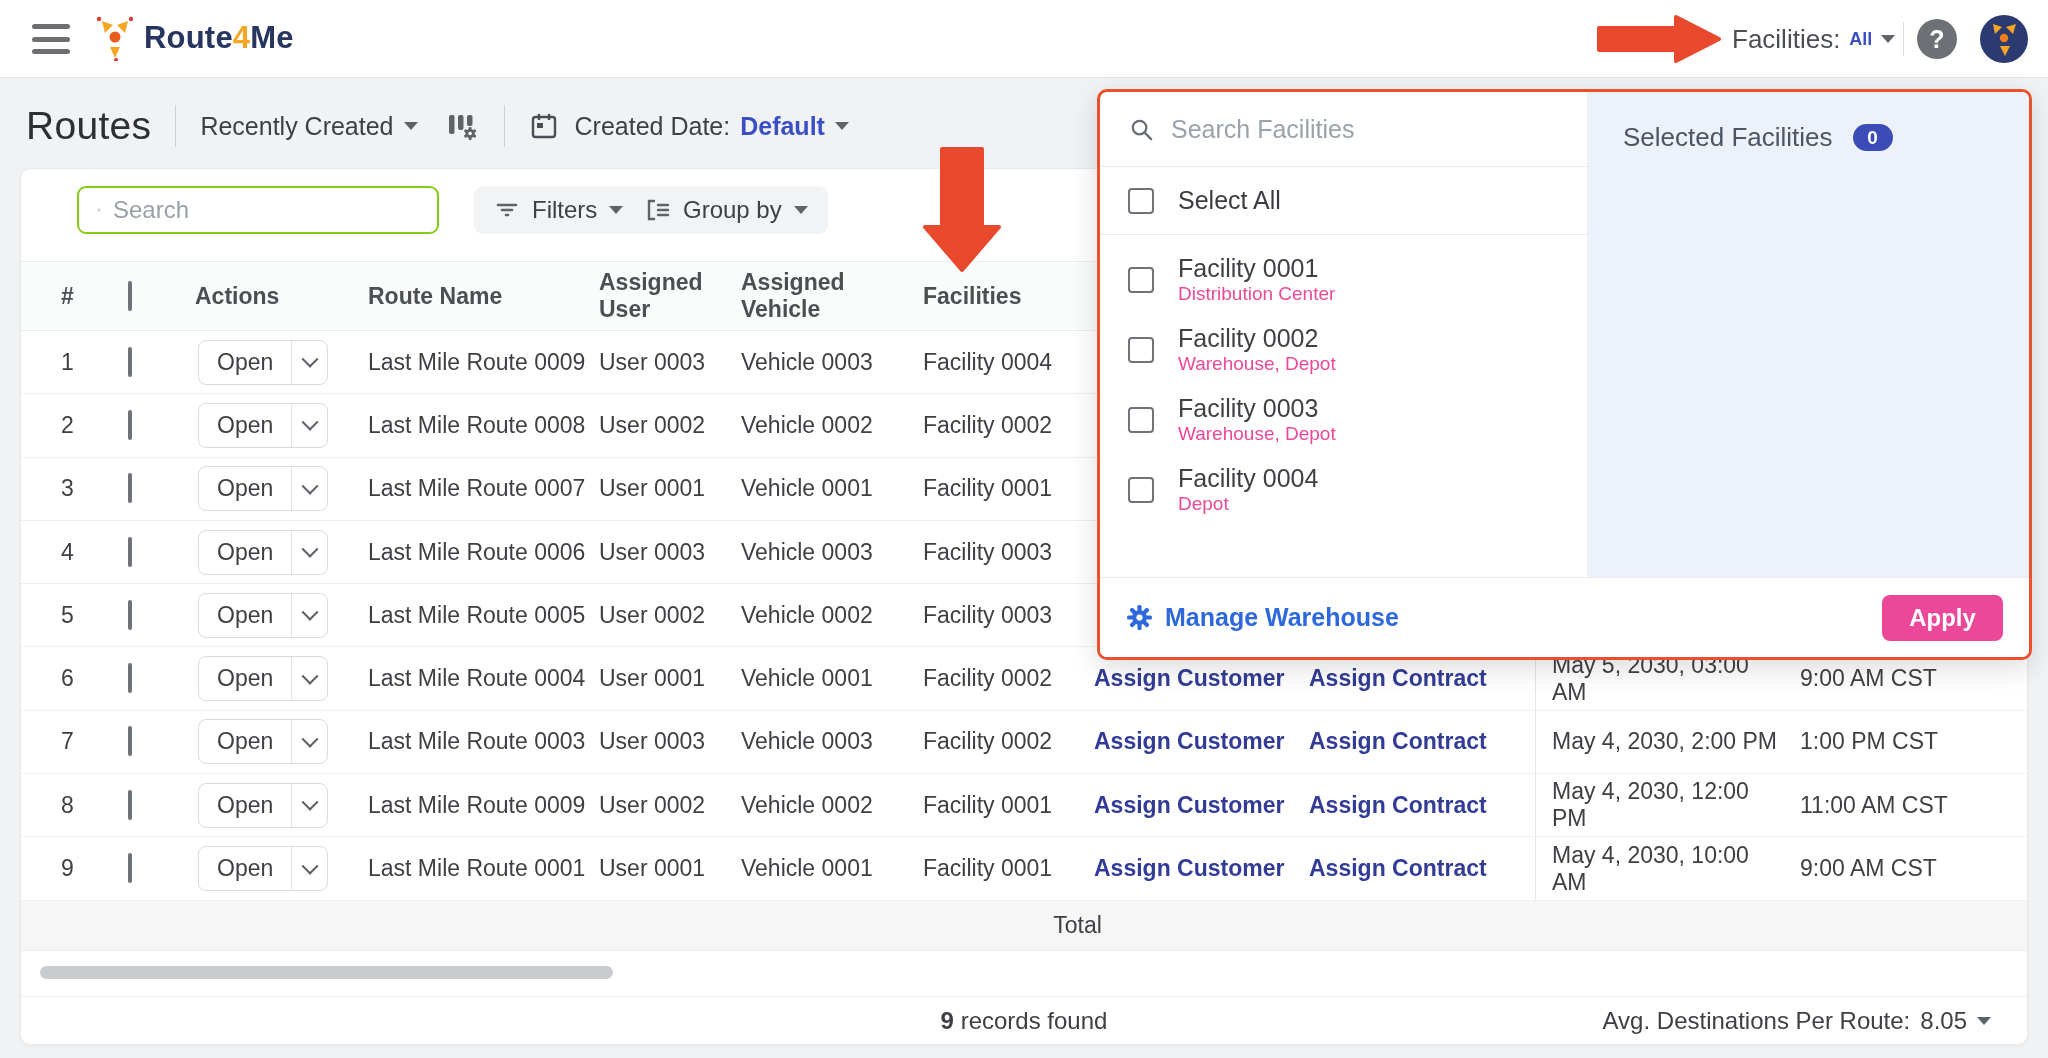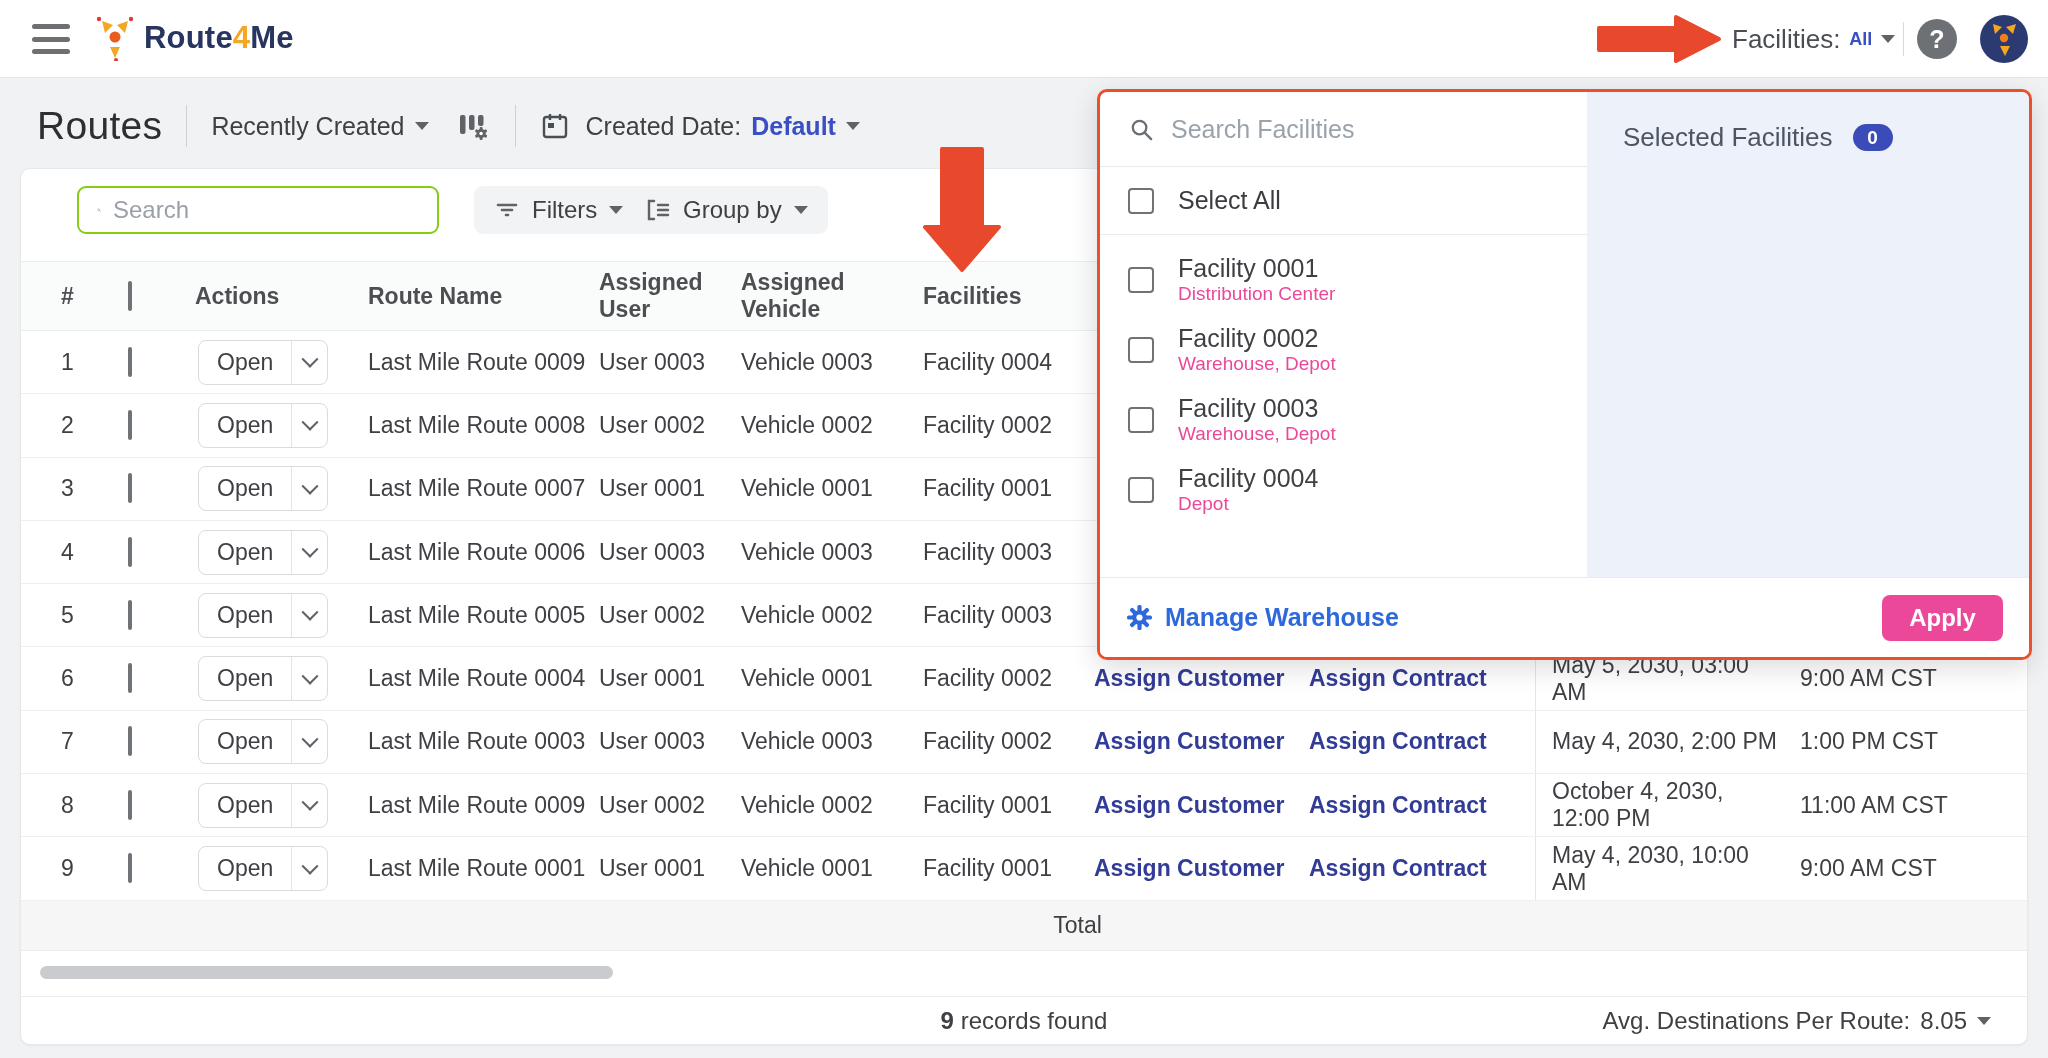--- a/index.html
+++ b/index.html
@@ -16,21 +16,21 @@
   .brand-navy { color:#27355f; } .brand-orange { color:#f5a623; }
   .top-arrow { position:absolute; left:1596px; top:13px; z-index:60; }
   .fac-dd { position:absolute; left:1732px; top:0; height:78px; display:flex; align-items:center; gap:9px; cursor:pointer; }
   .fac-dd .lbl { font-size:26px; color:#4a4d52; }
   .fac-dd .val { font-size:18px; color:#3a4fc4; font-weight:600; }
   .top-sep { position:absolute; left:1903px; top:22px; width:1px; height:34px; background:#d9dadc; }
   .help-btn { position:absolute; left:1917px; top:19px; width:40px; height:40px; border-radius:50%; background:#6d7074; color:#fff; font-size:25px; font-weight:bold; display:flex; align-items:center; justify-content:center; cursor:pointer; }
   .avatar { position:absolute; left:1980px; top:15px; width:48px; height:48px; border-radius:50%; cursor:pointer; }
 
   
-  .page-header { position:absolute; left:37px; top:96px; height:60px; display:flex; align-items:center; z-index:5; }
+  .page-header { position:absolute; left:26px; top:96px; height:60px; display:flex; align-items:center; z-index:5; }
   .page-title { font-size:39px; color:#2e2f31; font-weight:500; letter-spacing:.3px; }
   .ph-sep { width:1px; height:42px; background:#cfd0d2; margin:0 24px; }
   .dd { display:flex; align-items:center; gap:10px; cursor:pointer; }
   .dd-label { font-size:25px; color:#3d4045; }
   .dd-blue { font-size:25px; color:#3a4fc4; font-weight:600; }
   .caret { width:0; height:0; border-left:7px solid transparent; border-right:7px solid transparent; border-top:8px solid #5f6368; display:inline-block; }
   .icon-btn { display:flex; align-items:center; justify-content:center; cursor:pointer; margin:0 2px; }
 
   
   .card { position:absolute; left:20px; top:168px; width:2008px; height:877px; background:#fff; border:1px solid #e7e8ea; border-radius:10px; box-shadow:0 1px 3px rgba(0,0,0,.05); z-index:1; }
@@ -347,21 +347,21 @@
               <span class="oc">
                 <span class="chev"></span>
               </span>
             </div></div>
           <div>Last Mile Route 0009</div>
           <div>User 0002</div>
           <div>Vehicle 0002</div>
           <div>Facility 0001</div>
           <div class="link">Assign Customer</div>
           <div class="link">Assign Contract</div>
-          <div class="cell-date">October 4, 2030, 12:00 PM</div>
+          <div class="cell-date">May 4, 2030, 12:00 PM</div>
           <div class="cell-time">11:00 AM CST</div>
         </div>
         <div class="tr">
           <div class="cell-num">9</div>
           <div><span class="cb"></span></div>
           <div><div class="open-btn">
               <span class="ol">Open</span>
               <span class="oc">
                 <span class="chev"></span>
               </span>

